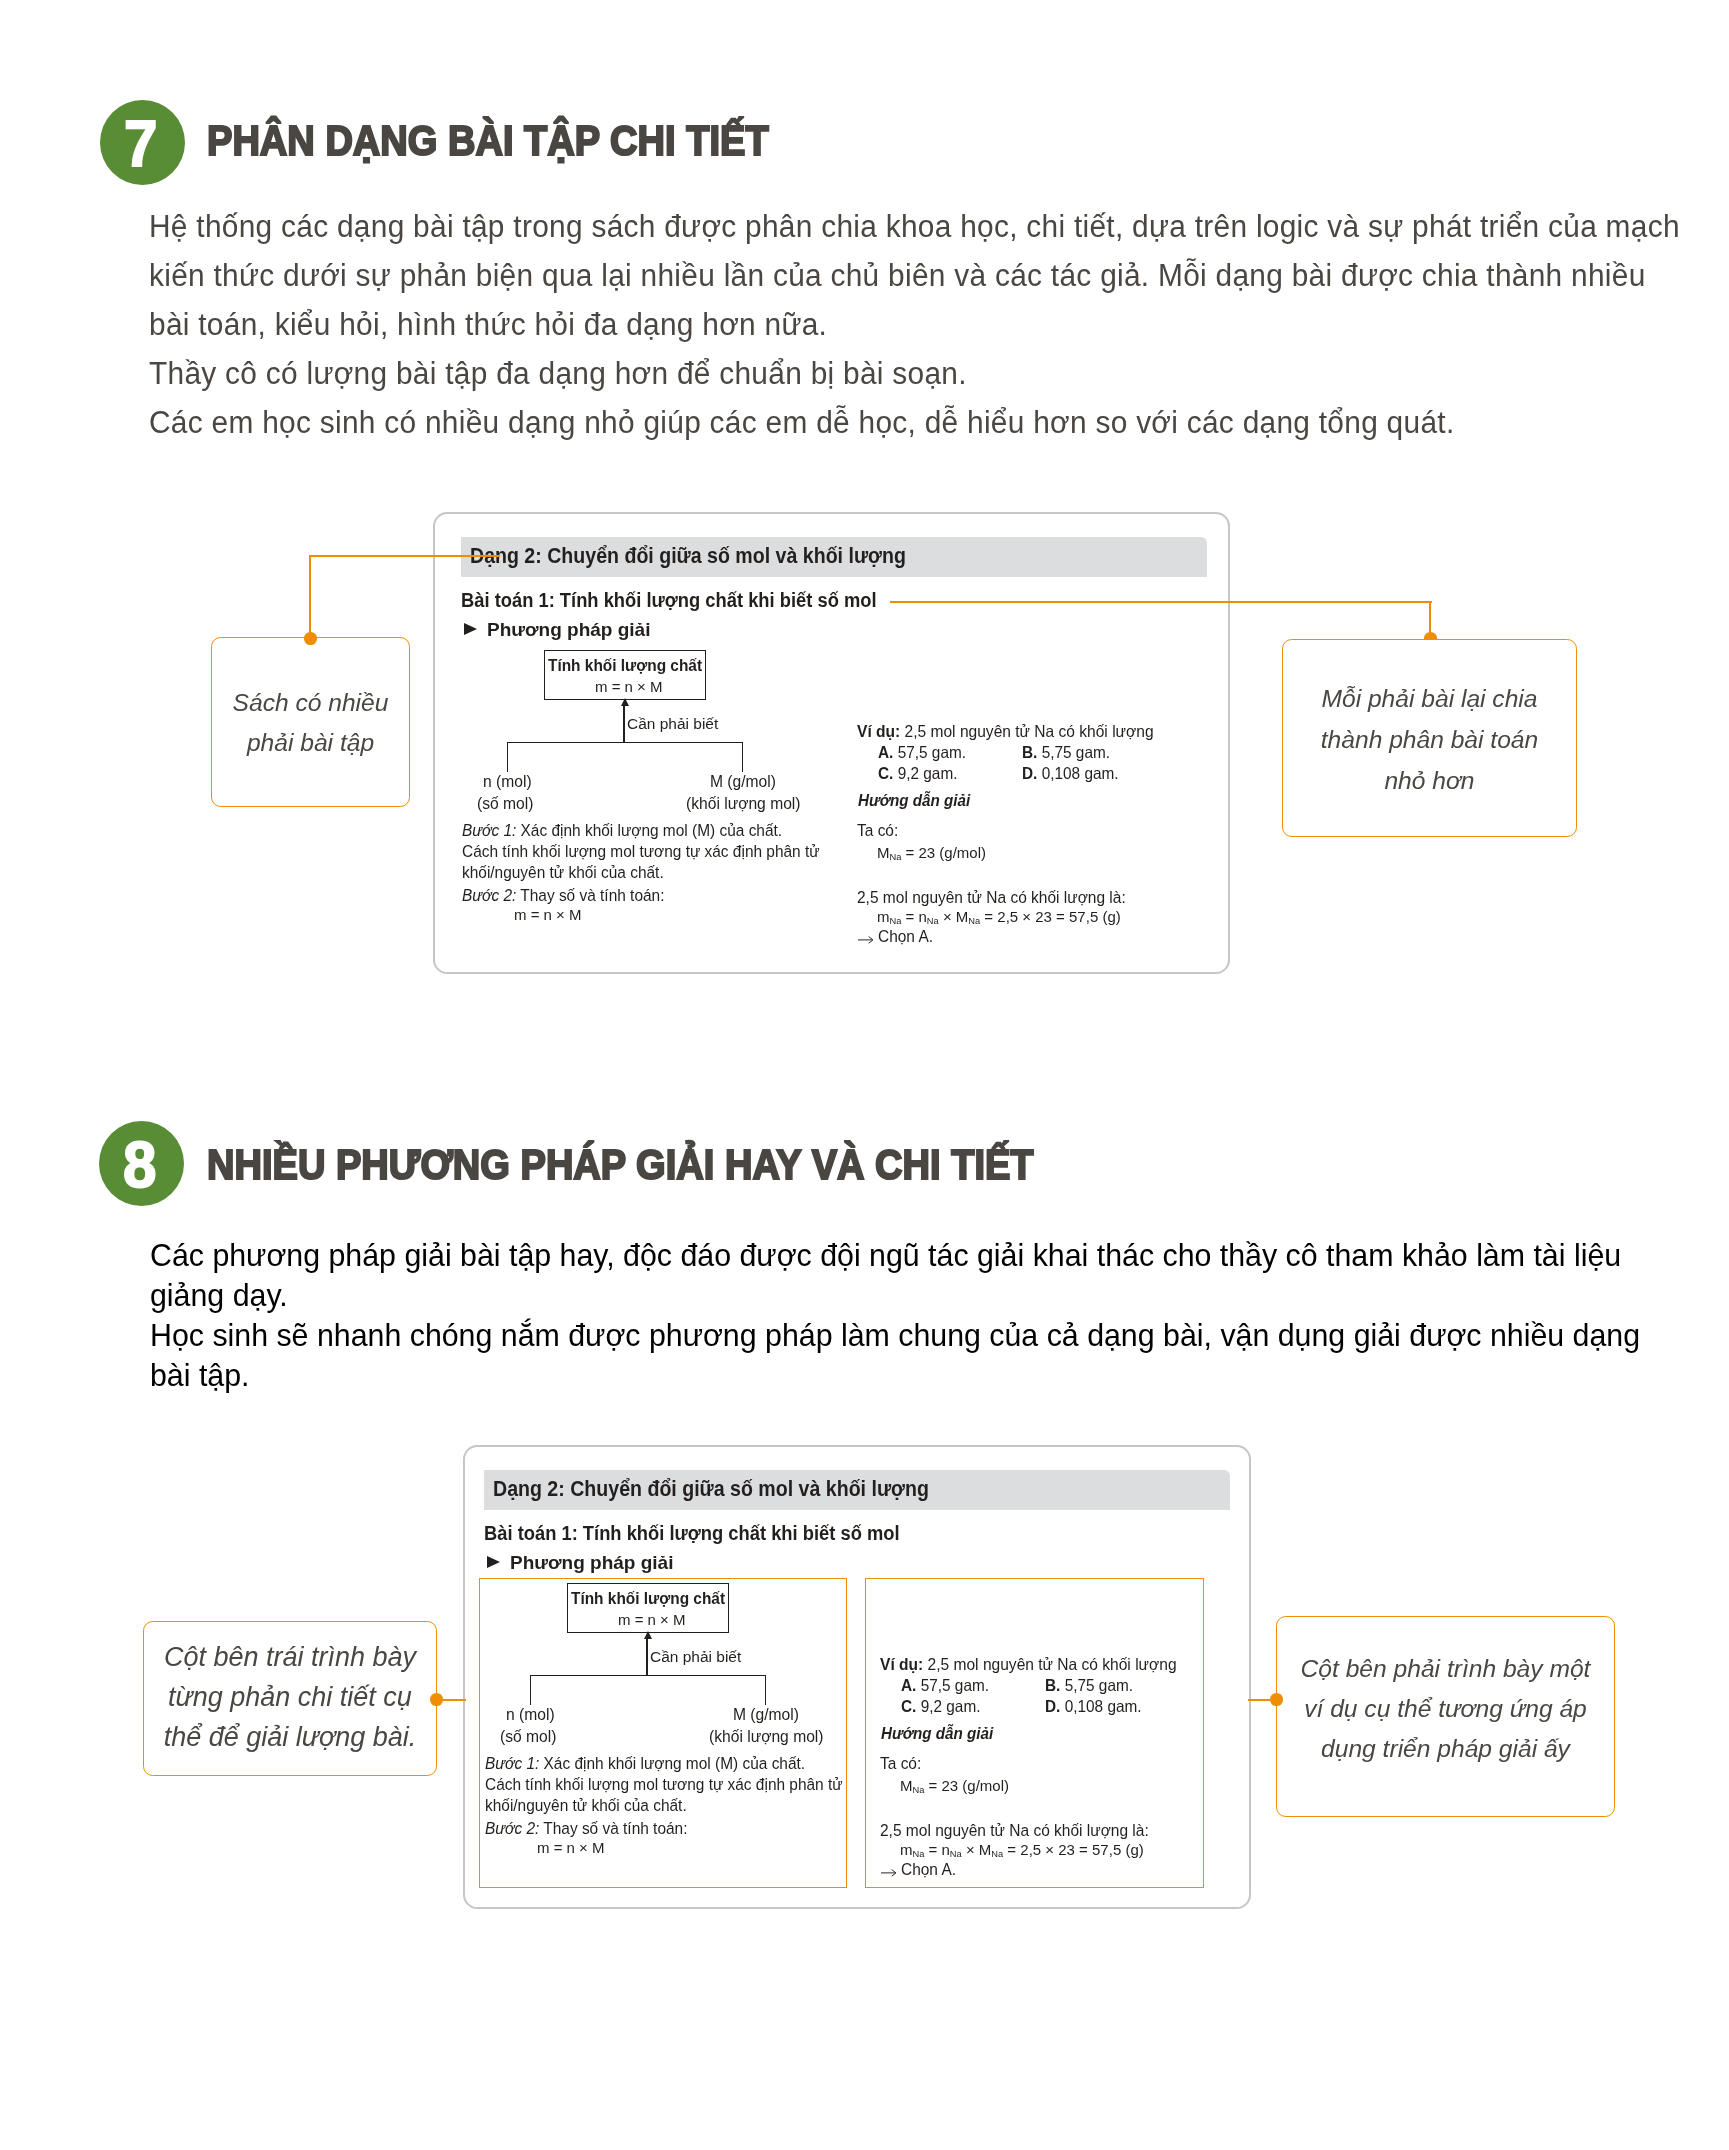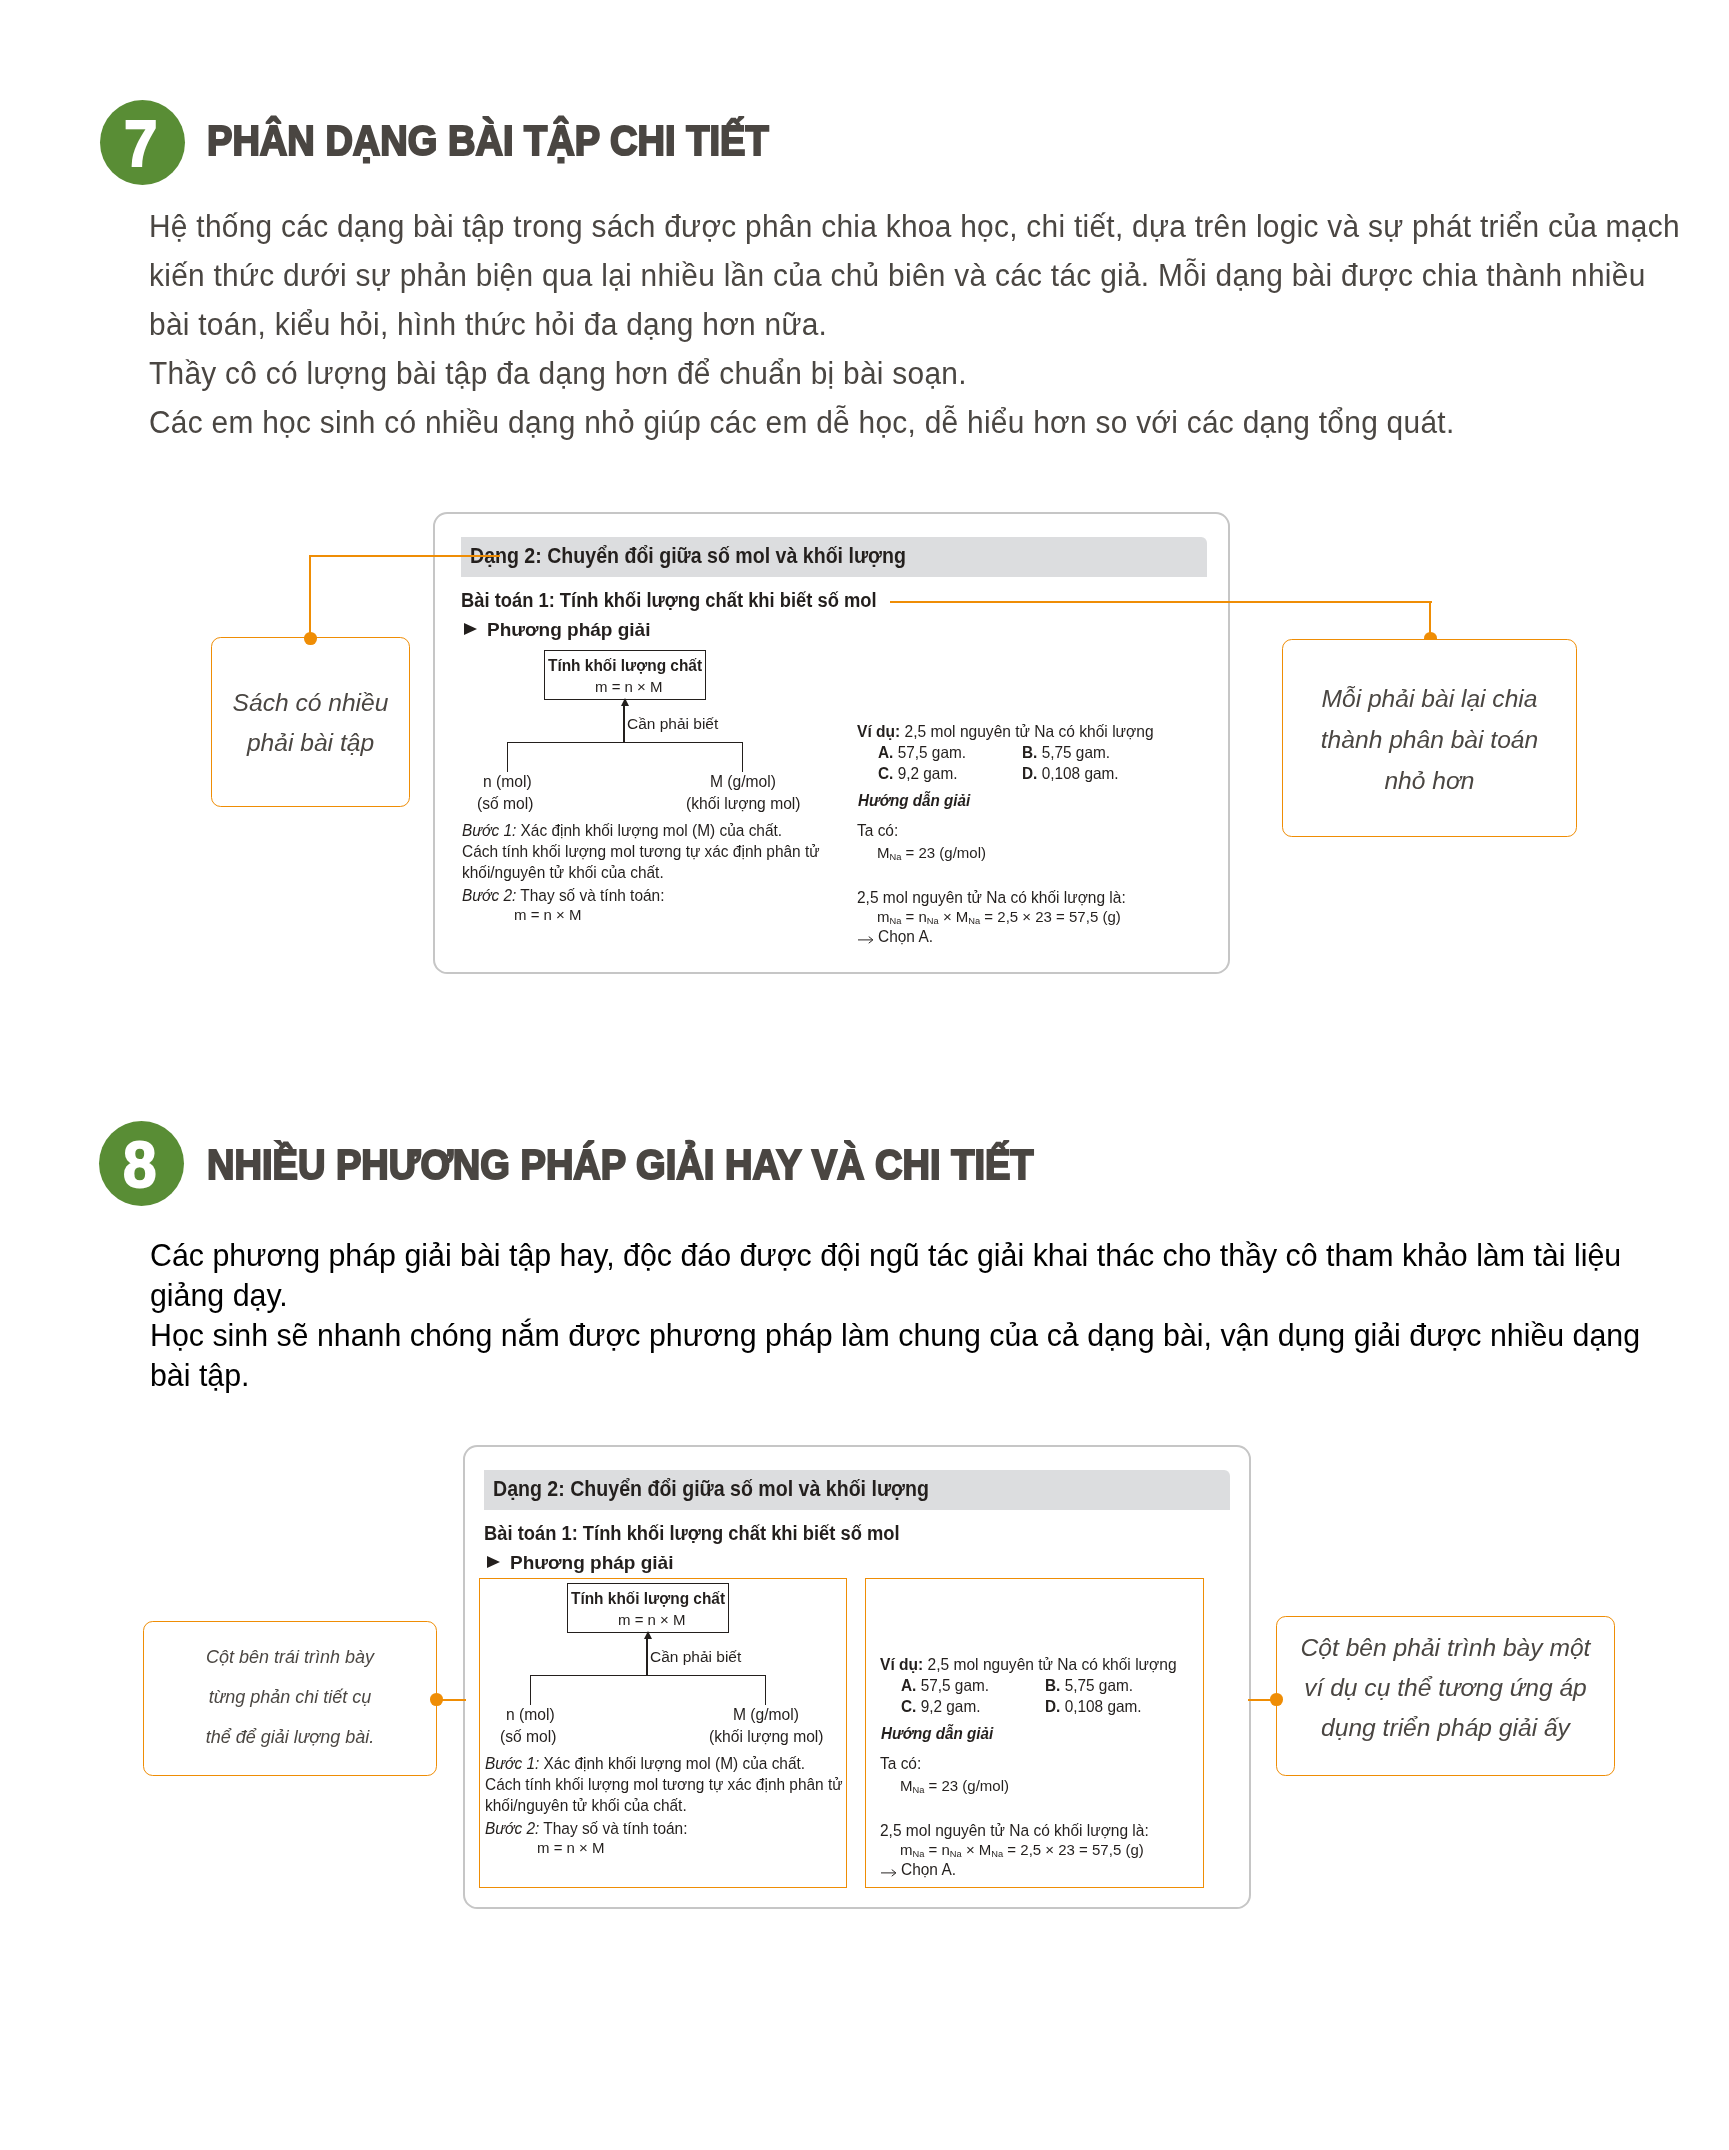--- a/index.html
+++ b/index.html
@@ -79,28 +79,28 @@
 <div class="sec-title" style="left:207px;top:1144px;font-size:42px;line-height:42px;transform:scaleX(0.906);">NHIỀU PHƯƠNG PHÁP GIẢI HAY VÀ CHI TIẾT</div>
 
 <div class="para" style="left:150px;top:1235px;font-size:32px;line-height:40px;color:#000;transform:scaleX(0.948);">
   <div>Các phương pháp giải bài tập hay, độc đáo được đội ngũ tác giải khai thác cho thầy cô tham khảo làm tài liệu</div>
   <div>giảng dạy.</div>
   <div>Học sinh sẽ nhanh chóng nắm được phương pháp làm chung của cả dạng bài, vận dụng giải được nhiều dạng</div>
   <div>bài tập.</div>
 </div>
 
 <div class="callout" style="left:143px;top:1621px;width:294px;height:155px;">
-  <div class="ctxt" style="font-size:18px;line-height:40px;position:relative;top:-1.9px;">
+  <div class="ctxt" style="font-size:27px;line-height:40px;position:relative;top:-1.9px;">
     <div>Cột bên trái trình bày</div>
     <div>từng phản chi tiết cụ</div>
     <div>thể để giải lượng bài.</div>
   </div>
 </div>
 
-<div class="callout" style="left:1276px;top:1616px;width:339px;height:160px;">
+<div class="callout" style="left:1276px;top:1616px;width:339px;height:201px;">
   <div class="ctxt" style="font-size:24.6px;line-height:40px;position:relative;top:-7.8px;">
     <div>Cột bên phải trình bày một</div>
     <div>ví dụ cụ thể tương ứng áp</div>
     <div>dụng triển pháp giải ấy</div>
   </div>
 </div>
 
 <div class="card" style="left:433px;top:512px;width:797px;height:462px;"></div>
 <div class="card" style="left:463px;top:1445px;width:788px;height:464px;"></div>
 

